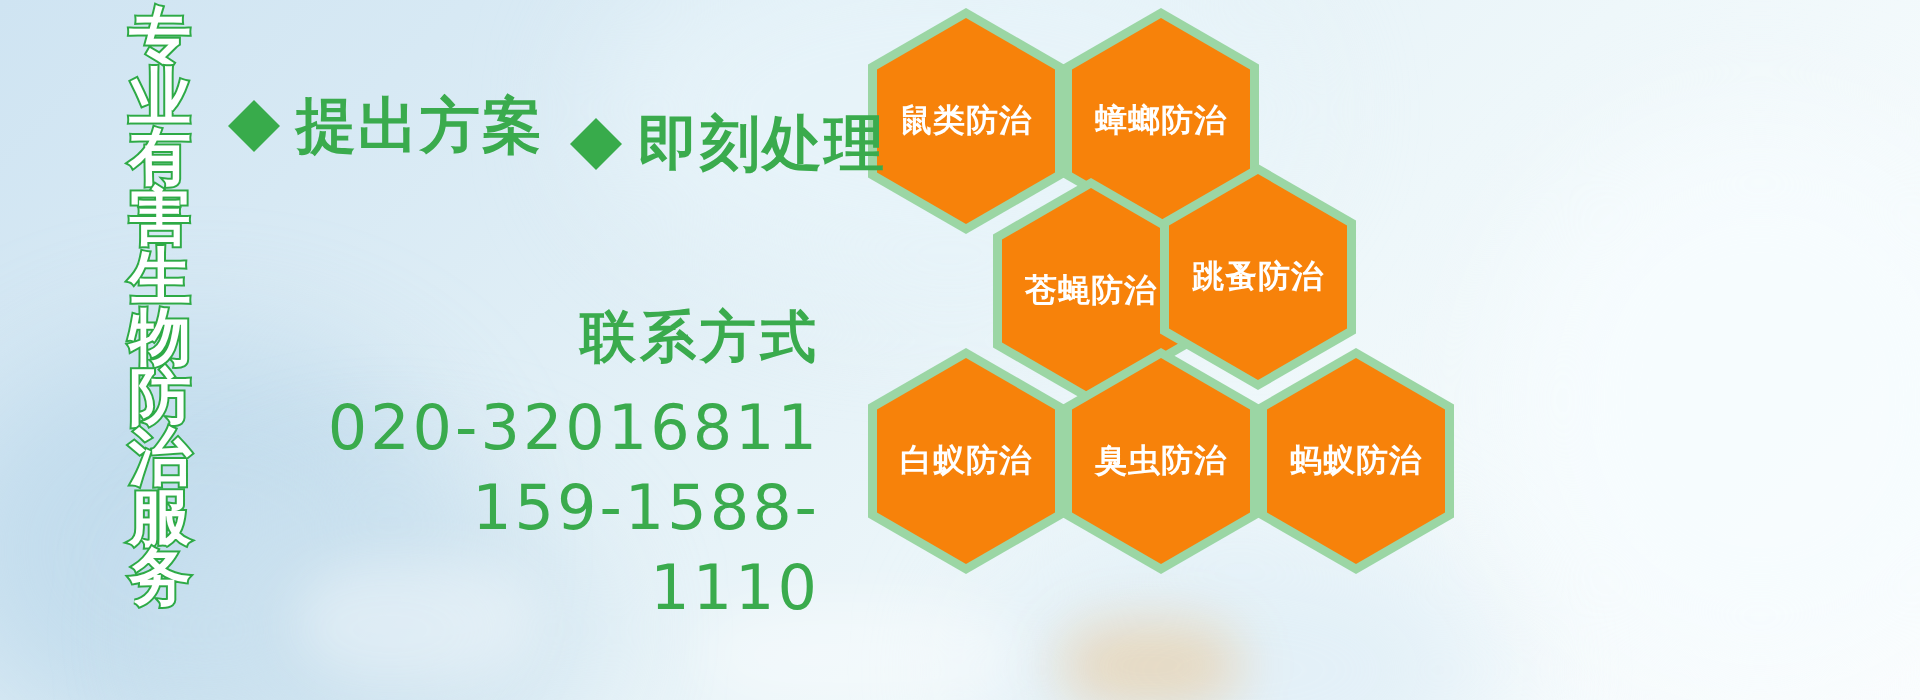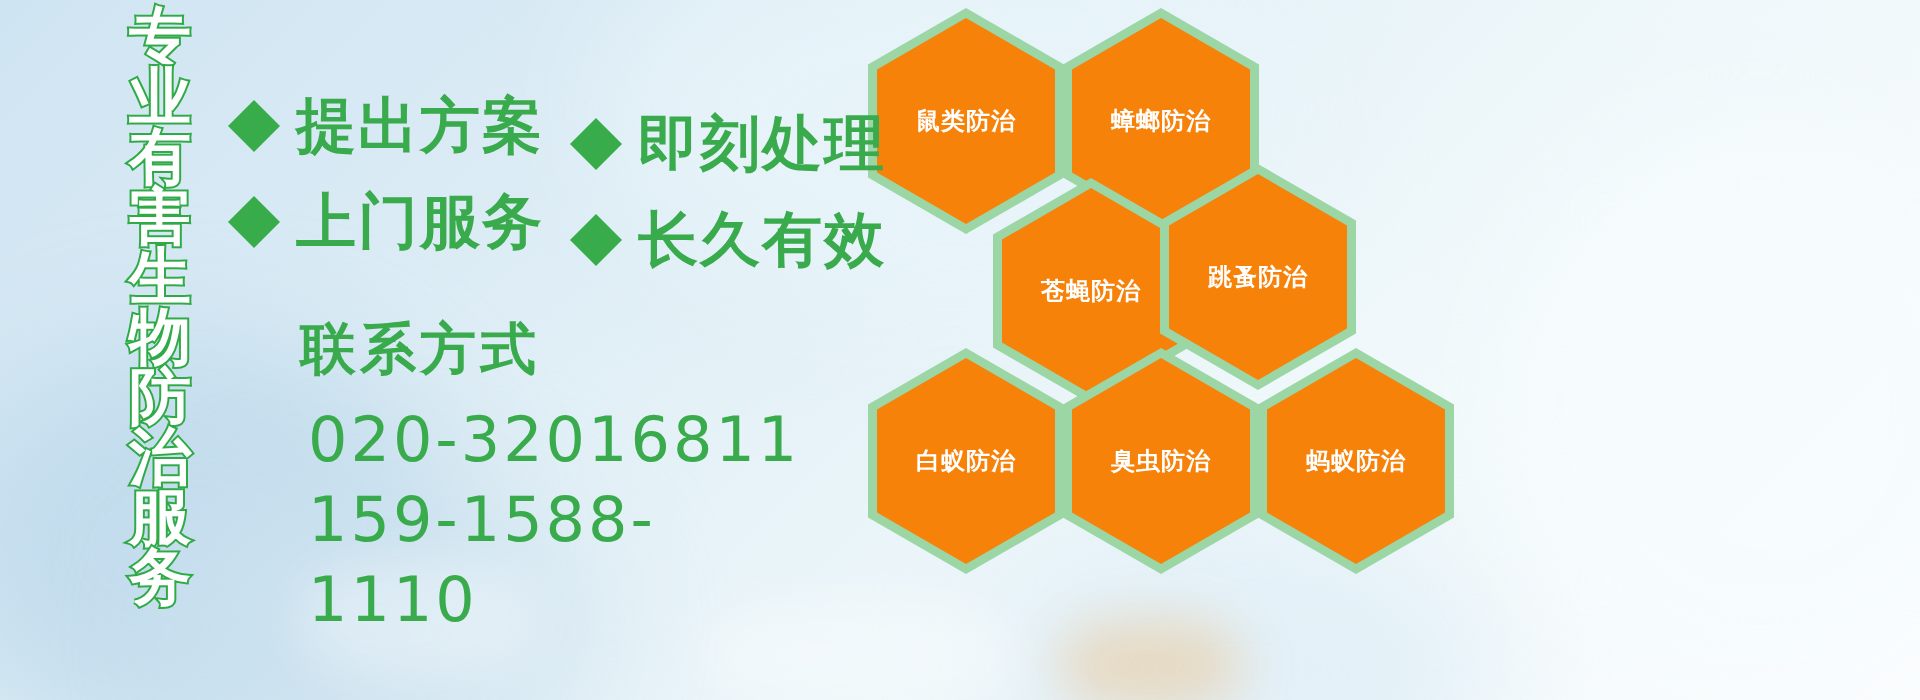--- a/index.html
+++ b/index.html
@@ -109,23 +109,23 @@
     color: #3aab4d;
     letter-spacing: 2px;
     white-space: nowrap;
     font-family: "DejaVu Sans", "Liberation Sans", sans-serif;
   }
 
   
   .contact {
     position: absolute;
     left: 300px;
-    top: 312px;
+    top: 300px;
     width: 520px;
-    text-align: left;
+    text-align: right;
     z-index: 5;
   }
   .contact-label {
     font-size: 56px;
     font-weight: bold;
     color: #3aab4d;
     letter-spacing: 4px;
     margin-bottom: 12px;
     font-family: "DejaVu Sans", "Liberation Sans", sans-serif;
   }
@@ -162,21 +162,21 @@
     left: 9px; top: 10px;
     width: 178px;
     height: 206px;
     clip-path: polygon(50% 0%, 100% 25%, 100% 75%, 50% 100%, 0% 75%, 0% 25%);
     background: #f7820a;
   }
   .hex-label {
     position: relative;
     z-index: 2;
     color: #ffffff;
-    font-size: 24px;
+    font-size: 32px;
     font-weight: bold;
     letter-spacing: 1px;
     white-space: nowrap;
     font-family: "DejaVu Sans", "Liberation Sans", sans-serif;
   }
 
   .hex-r0c0 { left: 8px;   top: 8px;   }
   .hex-r0c1 { left: 203px; top: 8px;   }
   .hex-r0c2 { left: 398px; top: 8px;   }
   .hex-r1c0 { left: 105px; top: 178px; margin-left: 28px; }
@@ -218,30 +218,20 @@
       <div class="feature-item">
         <span class="diamond"></span>
         <span class="feature-text">提出方案</span>
       </div>
       <div class="feature-item">
         <span class="diamond"></span>
         <span class="feature-text">即刻处理</span>
       </div>
     </div>
 
-    <div class="feature-row">
-      <div class="feature-item">
-        <span class="diamond"></span>
-        <span class="feature-text">上门服务</span>
-      </div>
-      <div class="feature-item">
-        <span class="diamond"></span>
-        <span class="feature-text">长久有效</span>
-      </div>
-    </div>
 
   </div>
 
   <div class="contact">
     <div class="contact-label">联系方式</div>
     <div class="contact-phone">020-32016811</div>
     <div class="contact-phone">159-1588-1110</div>
   </div>
 
   <div class="hex-grid">

